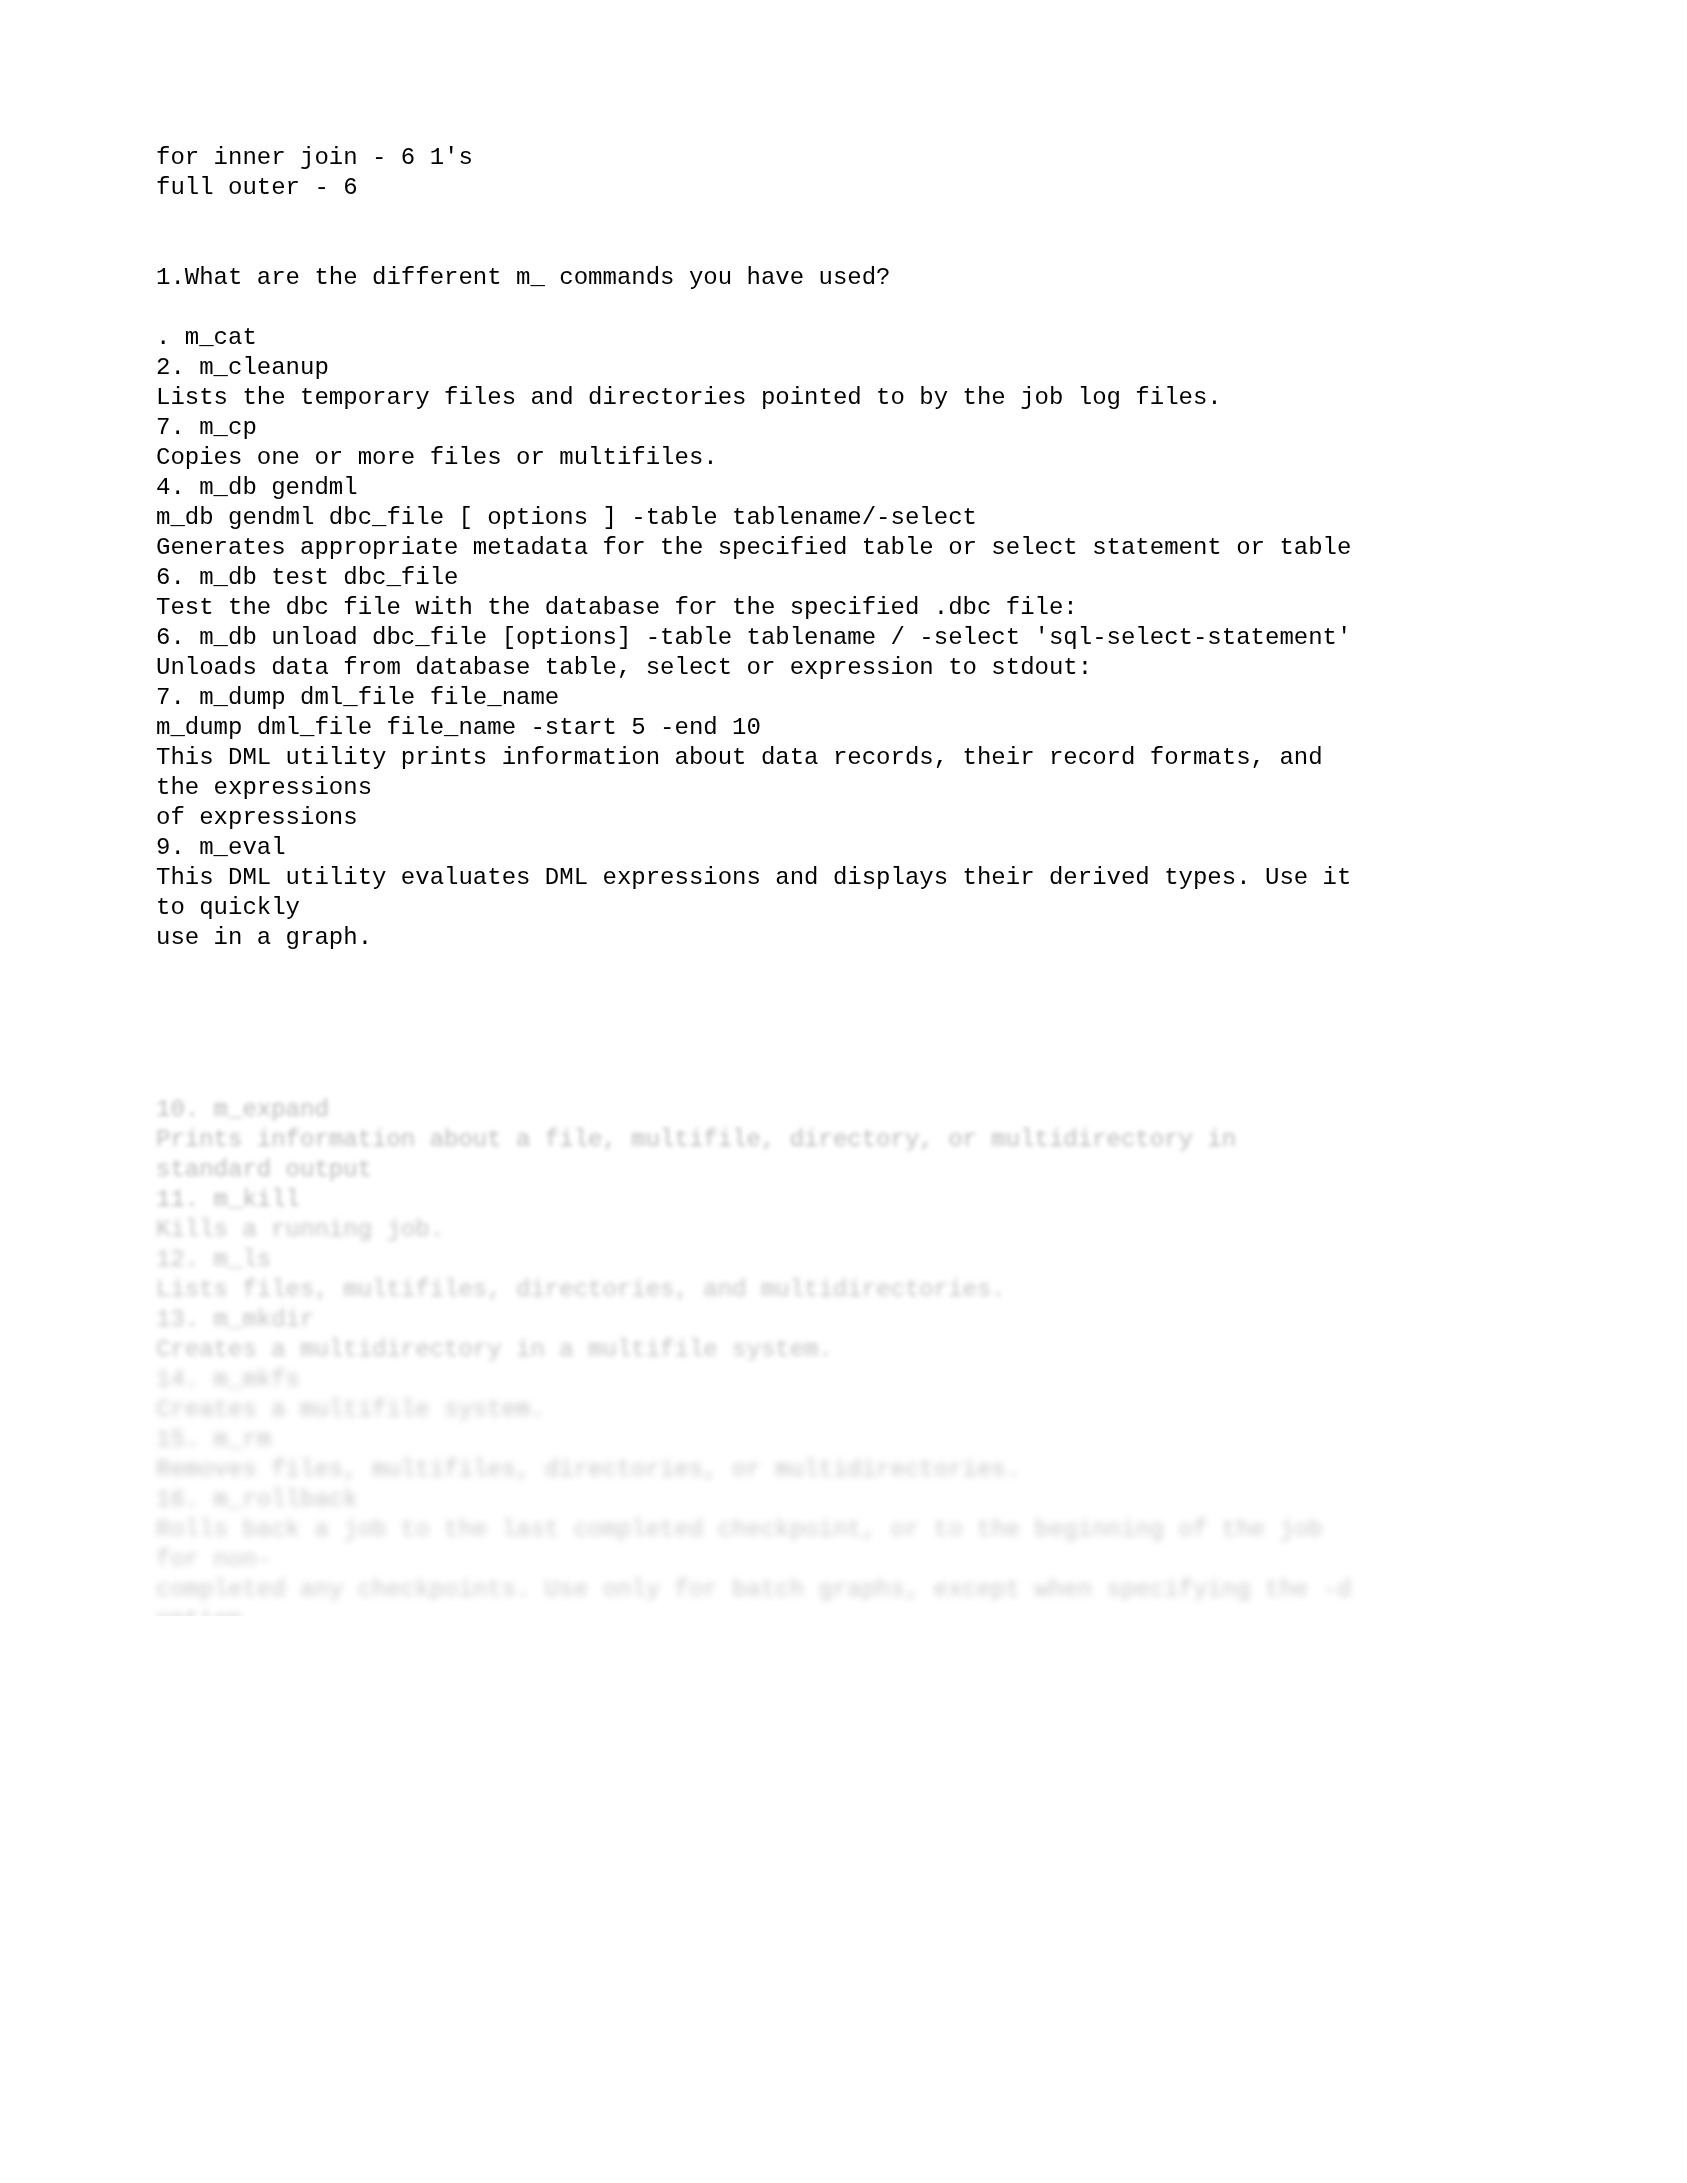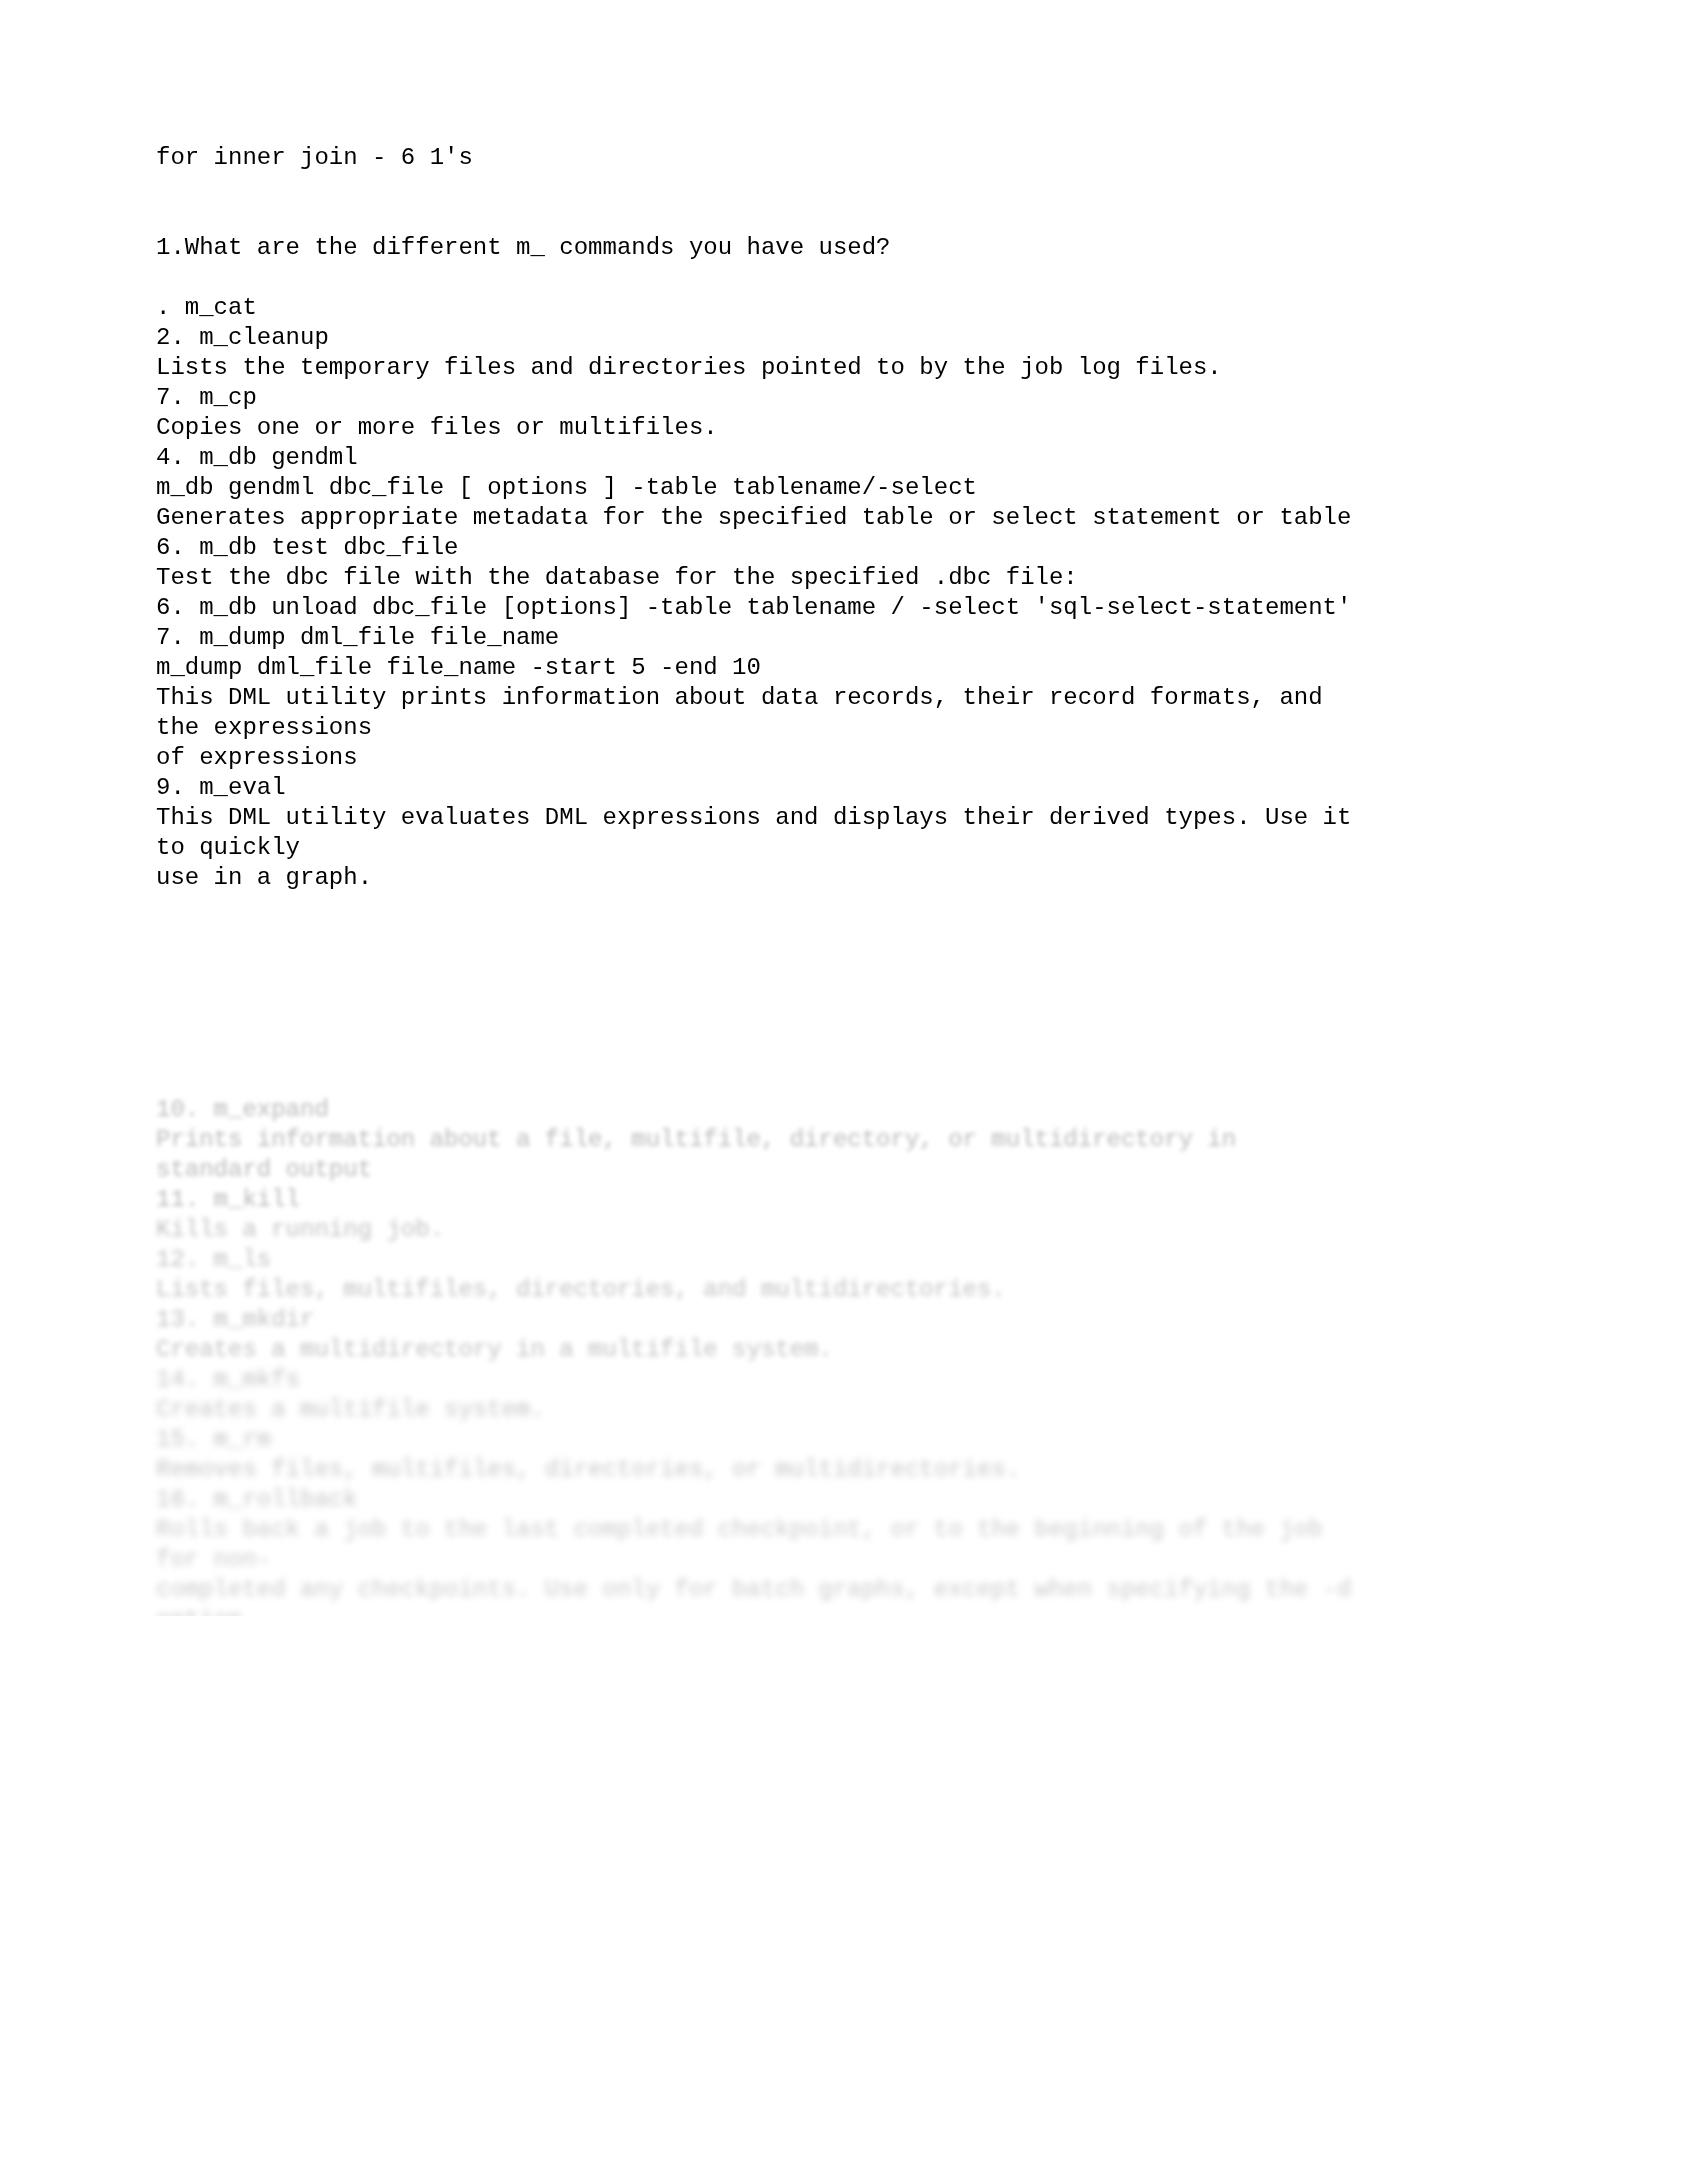--- a/index.html
+++ b/index.html
@@ -72,20 +72,21 @@
 </style>
 </head>
 <body>
 
 <div id="page">
 
   <div id="doc-body">
 
     <div class="para">
       <span class="line">for inner join - 6 1's</span>
+      <span class="line">full outer - 6</span>
     </div>
 
     <span class="spacer2"></span>
 
     <div class="para">
       <span class="line">1.What are the different m_ commands you have used?</span>
     </div>
 
     <span class="spacer"></span>
 
@@ -94,20 +95,21 @@
       <span class="line">2. m_cleanup</span>
       <span class="line">Lists the temporary files and directories pointed to by the job log files.</span>
       <span class="line">7. m_cp</span>
       <span class="line">Copies one or more files or multifiles.</span>
       <span class="line">4. m_db gendml</span>
       <span class="line">m_db gendml dbc_file [ options ] -table tablename/-select</span>
       <span class="line">Generates appropriate metadata for the specified table or select statement or table</span>
       <span class="line">6. m_db test dbc_file</span>
       <span class="line">Test the dbc file with the database for the specified .dbc file:</span>
       <span class="line">6. m_db unload dbc_file [options] -table tablename / -select 'sql-select-statement'</span>
+      <span class="line">Unloads data from database table, select or expression to stdout:</span>
       <span class="line">7. m_dump dml_file file_name</span>
       <span class="line">m_dump dml_file file_name -start 5 -end 10</span>
       <span class="line">This DML utility prints information about data records, their record formats, and</span>
       <span class="line">the expressions</span>
       <span class="line">of expressions</span>
       <span class="line">9. m_eval</span>
       <span class="line">This DML utility evaluates DML expressions and displays their derived types. Use it</span>
       <span class="line">to quickly</span>
       <span class="line">use in a graph.</span>
     </div>

